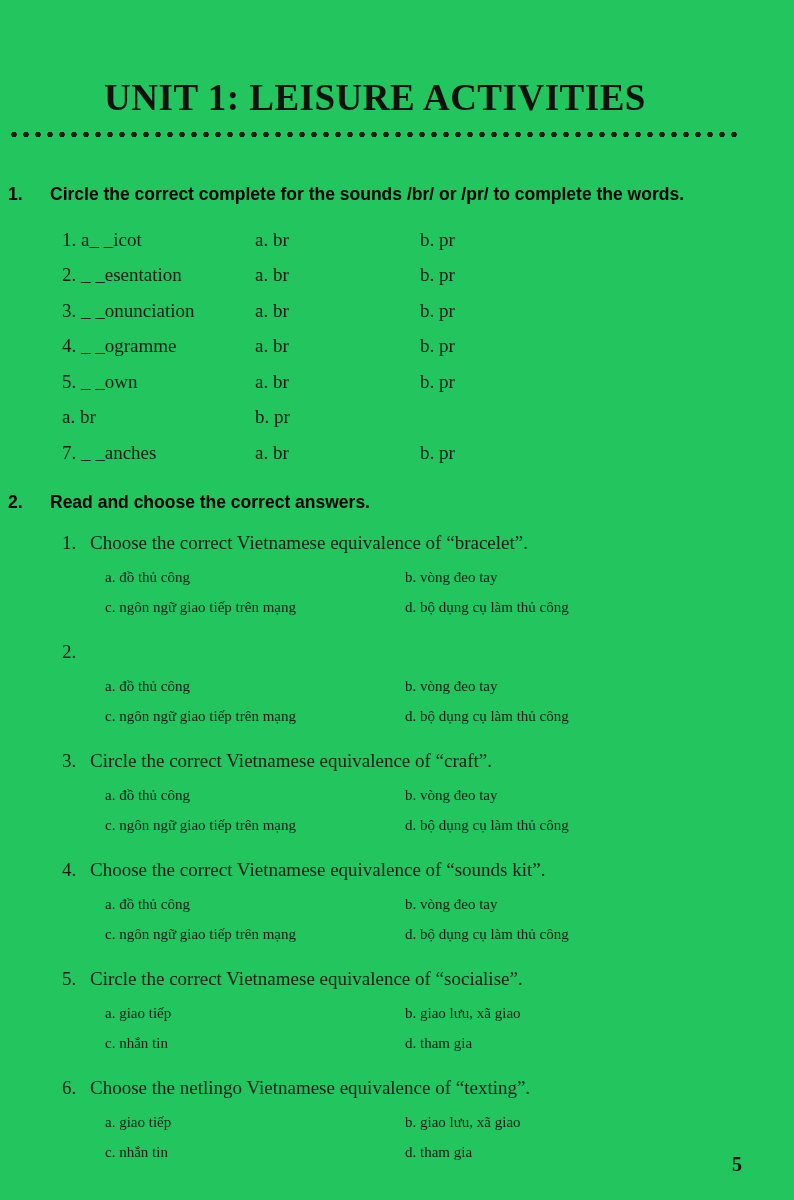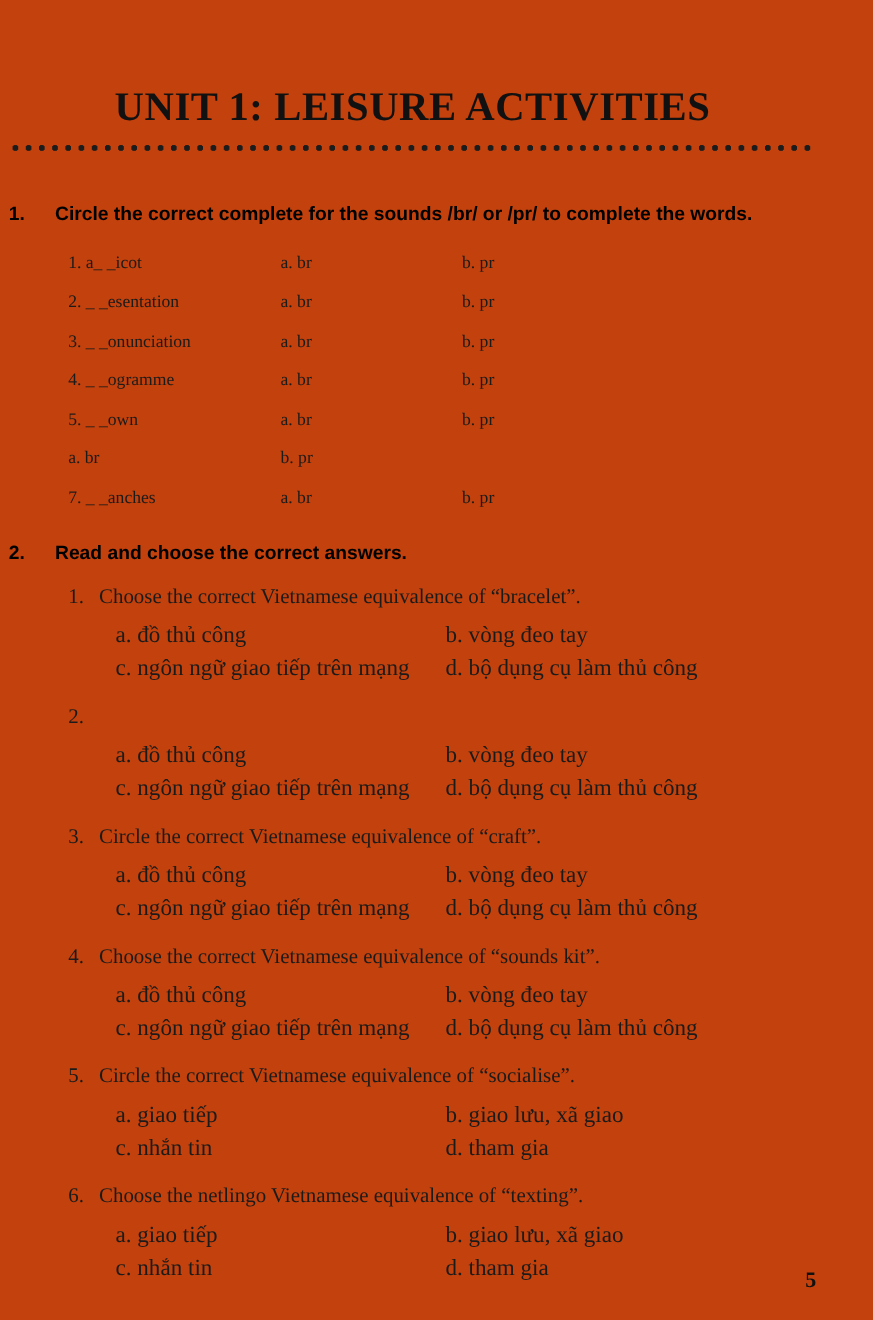--- a/index.html
+++ b/index.html
@@ -1,21 +1,21 @@
 <!DOCTYPE html>
 <html><head>
 <meta charset="utf-8">
 <style>
   * { margin: 0; padding: 0; box-sizing: border-box; }
   html, body { background: #e8e8e8; }
   .page {
     width: 794px;
     height: 1200px;
     margin: 0 auto;
-    background: #c2410c;
+    background: #22c55e;
     position: relative;
     font-family: "Liberation Serif", "DejaVu Serif", serif;
     color: #1b1b1b;
     padding: 76px 52px 0 8px;
     overflow: hidden;
   }
   .page-title {
     font-family: "Liberation Serif", "DejaVu Serif", serif;
     font-weight: 700;
     font-size: 37px;
@@ -40,32 +40,32 @@
     color: #000;
     line-height: 1.25;
   }
   .sec-num { width: 42px; flex: 0 0 42px; }
   .ex1-table { margin: 16px 0 22px 54px; }
   .ex1-row {
     display: grid;
     grid-template-columns: 193px 165px 1fr;
     height: 35.5px;
     align-items: center;
-    font-size: 16px;
+    font-size: 19px;
   }
   .questions { margin: 16px 0 0 54px; }
   .question { margin-bottom: 20px; }
   .q-line { display: flex; font-size: 19px; line-height: 26px; margin-bottom: 9px; }
   .q-num { width: 28px; flex: 0 0 28px; }
   .q-options {
     display: grid;
     grid-template-columns: 300px 1fr;
     row-gap: 6px;
     margin-left: 43px;
-    font-size: 21px;
+    font-size: 15px;
     line-height: 24px;
   }
   .page-number {
     position: absolute;
     right: 52px;
     bottom: 24px;
     font-size: 20px;
     font-weight: 700;
     color: #111;
   }

